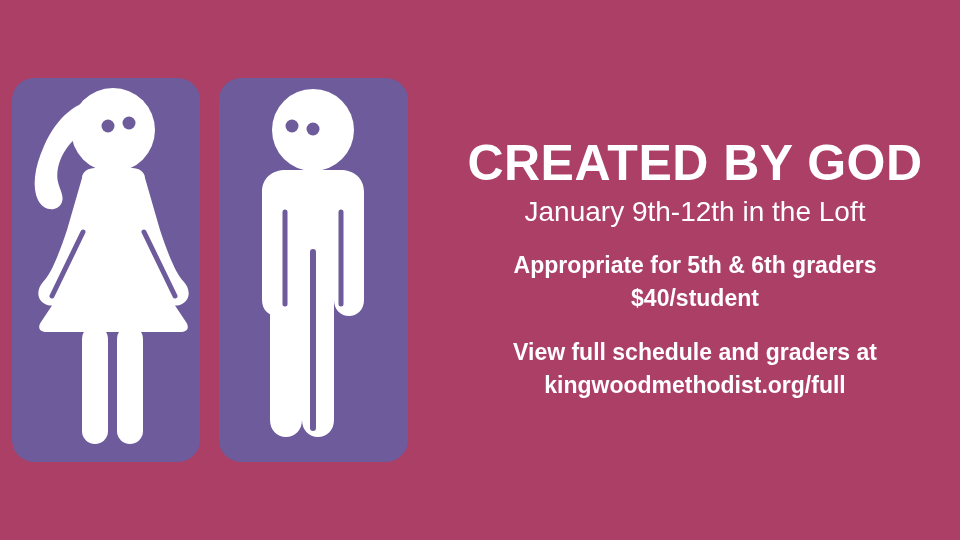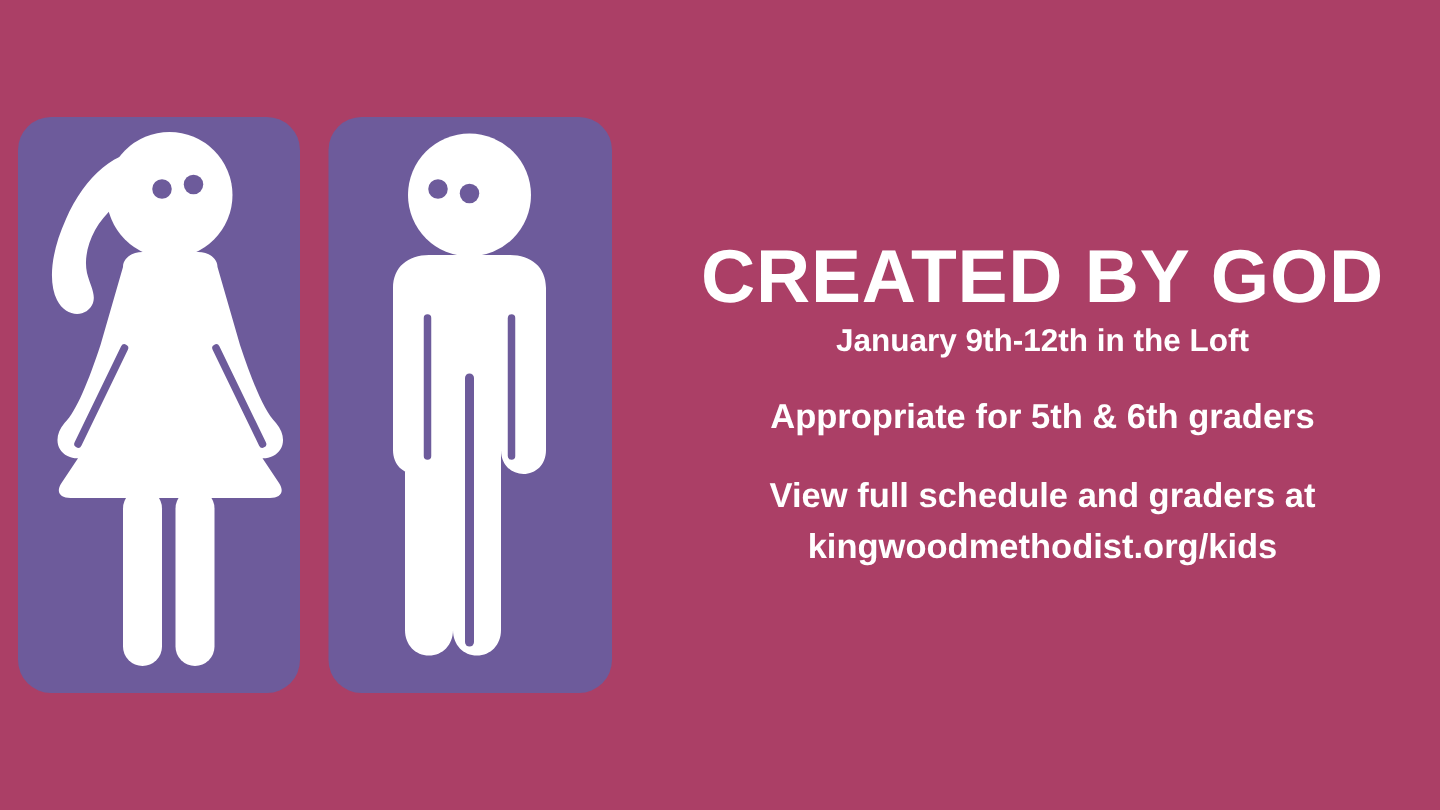--- a/index.html
+++ b/index.html
@@ -50,22 +50,22 @@
   }
   .headline {
     font-size: 50px;
     font-weight: bold;
     letter-spacing: 0.5px;
     line-height: 1.0;
     margin: 0 0 6px 0;
     white-space: nowrap;
   }
   .subhead {
-    font-size: 21px;
-    font-weight: bold;
+    font-size: 28px;
+    font-weight: normal;
     line-height: 1.25;
     margin: 0;
     white-space: nowrap;
     text-align: right;
   }
   .block {
     margin-top: 20px;
   }
   .body-line {
     font-size: 23px;
@@ -169,22 +169,23 @@
   </div>
 
   <div id="text-column">
 
     <h1 class="headline">CREATED BY GOD</h1>
 
     <p class="subhead">January 9th-12th in the Loft</p>
 
     <div class="block">
       <p class="body-line">Appropriate for 5th &amp; 6th graders</p>
+      <p class="body-line">$40/student</p>
     </div>
 
     <div class="block">
       <p class="body-line">View full schedule and graders at</p>
-      <p class="body-line">kingwoodmethodist.org/kids</p>
+      <p class="body-line">kingwoodmethodist.org/full</p>
     </div>
 
   </div>
 
 </div>
 
 </body></html>

